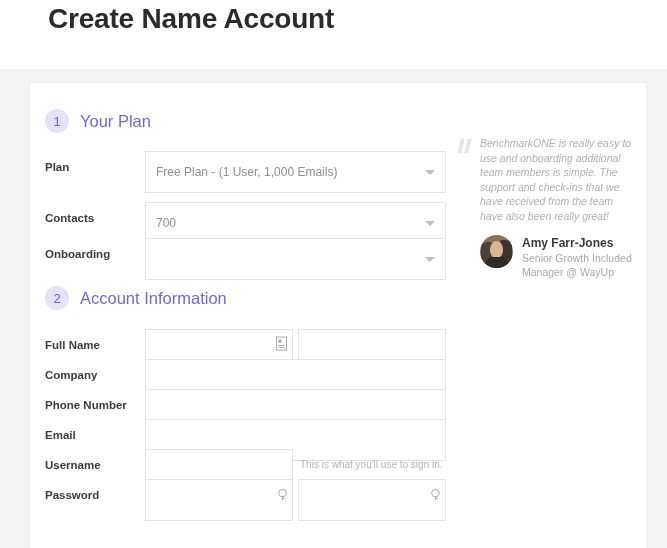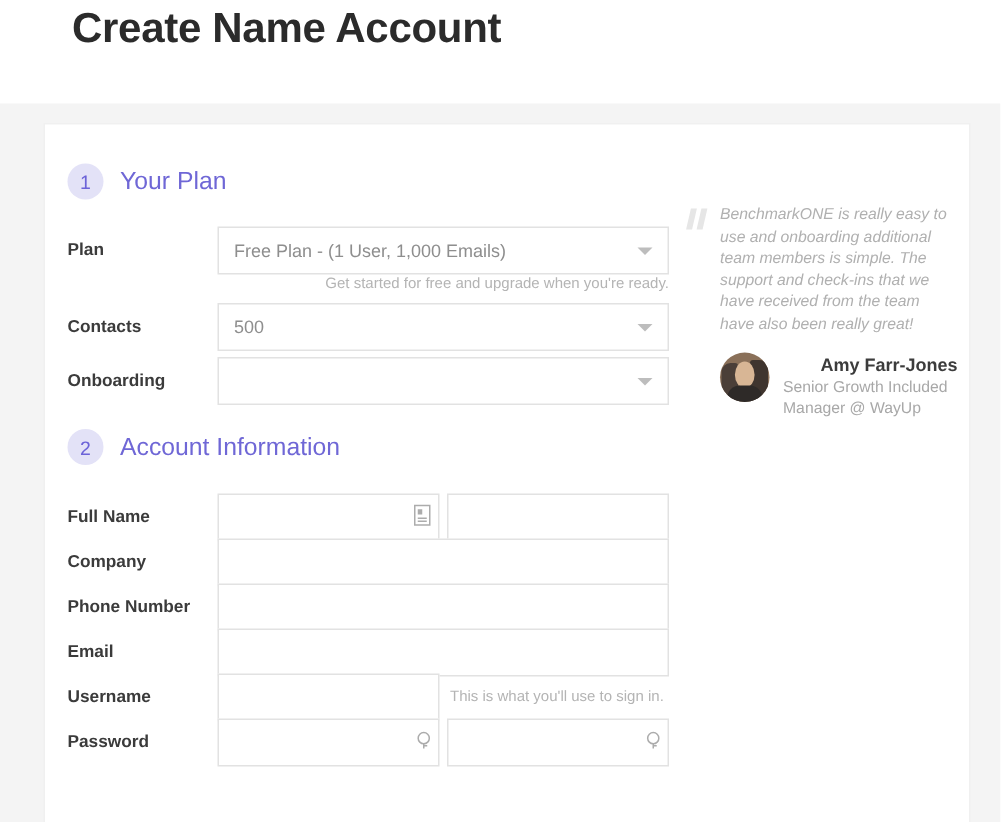--- a/index.html
+++ b/index.html
@@ -91,21 +91,21 @@
     color: #3b3b3b;
     font-weight: bold;
     white-space: nowrap;
   }
 
   .control {
     position: absolute;
     box-sizing: border-box;
     border: 1px solid #e2e2e2;
     background: #ffffff;
-    height: 32px;
+    height: 42px;
     display: flex;
     align-items: center;
   }
   .control.select {
     padding: 0 24px 0 10px;
     color: #8e8e8e;
     font-size: 12px;
   }
   .control.input {
     padding: 0 8px;
@@ -220,21 +220,20 @@
   .author-info {
     padding-left: 9px;
     padding-top: 1px;
   }
   .author-name {
     font-size: 12px;
     color: #3c3c3c;
     font-weight: bold;
     line-height: 15px;
     white-space: nowrap;
-    margin-left: 25px;
   }
   .author-role {
     font-size: 10.5px;
     color: #a8a8a8;
     line-height: 14px;
     width: 135px;
   }
 </style>
 </head>
 <body>
@@ -250,25 +249,24 @@
   <div class="section-head" style="left:15px; top:26px;">
     <div class="section-badge">1</div>
     <div class="section-title">Your Plan</div>
   </div>
 
   <div class="field-label" style="left:15px; top:78px;">Plan</div>
   <div class="control select" style="left:115px; top:68px; width:301px;">
     <span class="select-value">Free Plan - (1 User, 1,000 Emails)</span>
     <span class="caret"></span>
   </div>
-  <div class="helper right" style="left:115px; top:101px; width:301px;">Get started for free and upgrade when you're ready.</div>
 
   <div class="field-label" style="left:15px; top:129px;">Contacts</div>
   <div class="control select" style="left:115px; top:119px; width:301px;">
-    <span class="select-value">500</span>
+    <span class="select-value">700</span>
     <span class="caret"></span>
   </div>
 
   <div class="field-label" style="left:15px; top:165px;">Onboarding</div>
   <div class="control select" style="left:115px; top:155px; width:301px;">
     <span class="caret"></span>
   </div>
 
   <div class="section-head" style="left:15px; top:203px;">
     <div class="section-badge">2</div>

